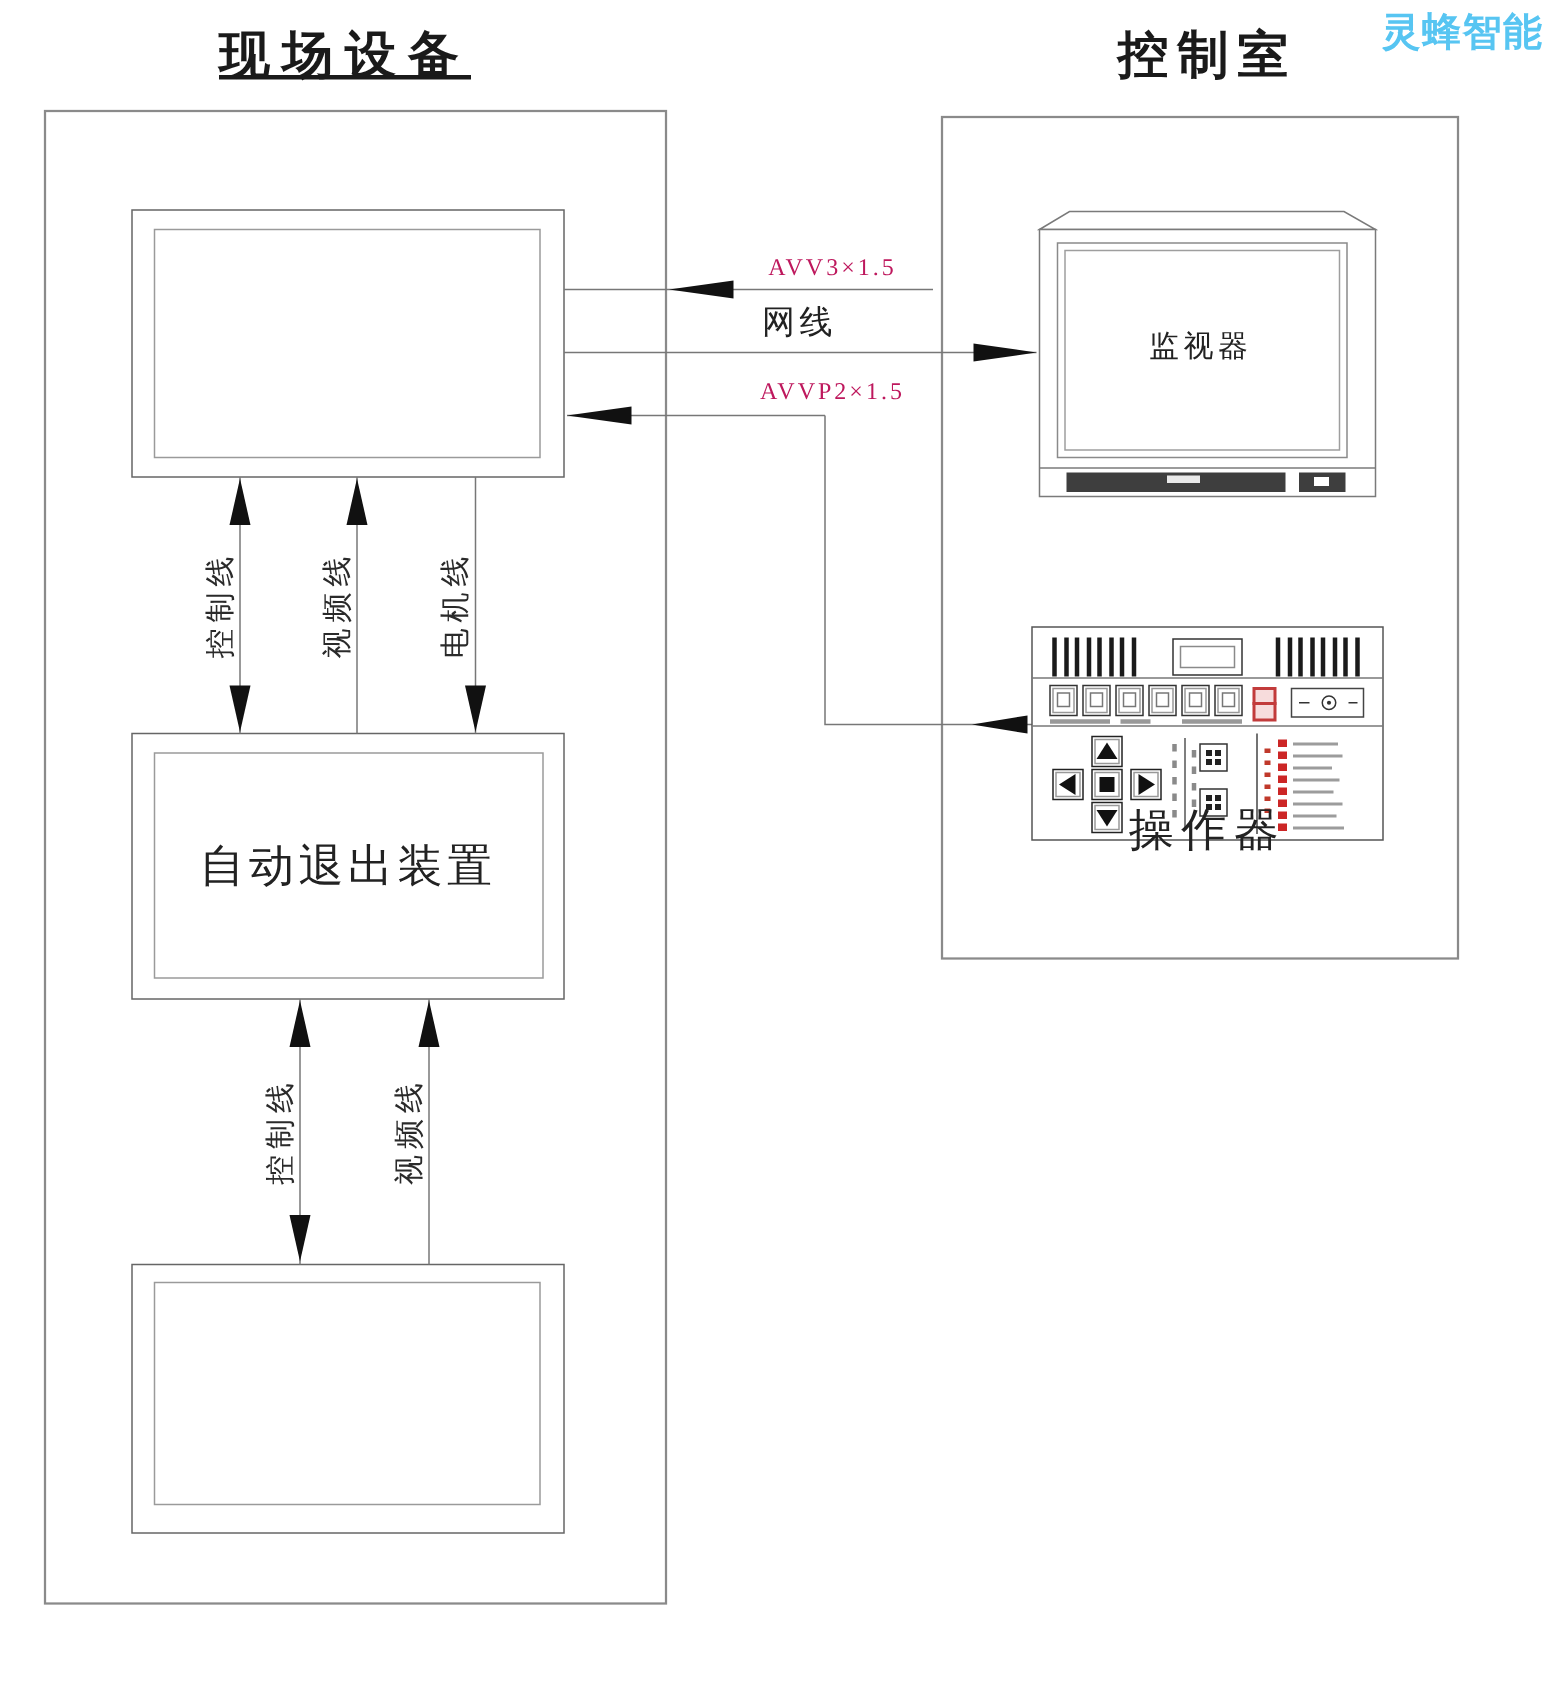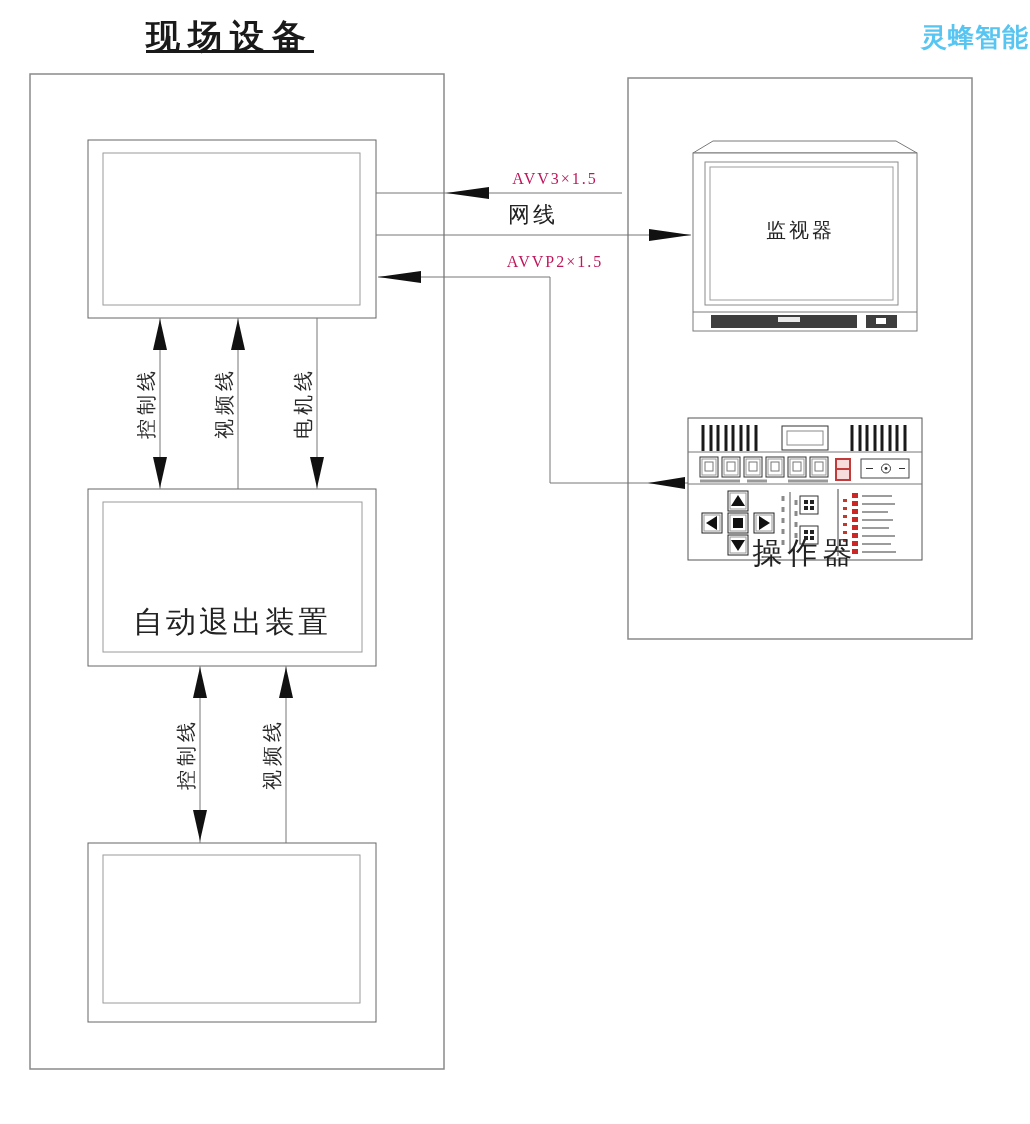--- a/index.html
+++ b/index.html
@@ -7,21 +7,21 @@
          font-family:"Liberation Serif","DejaVu Serif",serif;color:#1f1f1f;}
   #diagram-svg{position:absolute;left:0;top:0;}
   .txt{position:absolute;display:flex;align-items:center;justify-content:center;
        white-space:nowrap;color:#222;}
   .title{font-size:34px;font-weight:bold;letter-spacing:8px;color:#1a1a1a;}
   .devlabel{font-size:30px;letter-spacing:3px;}
   .vlabel{font-size:20px;letter-spacing:4px;transform:rotate(-90deg);color:#2a2a2a;}
   .linklabel{font-size:16px;letter-spacing:2px;color:#be185d;}
   .netlabel{font-size:22px;letter-spacing:3px;}
   .watermark{font-size:26px;font-weight:bold;letter-spacing:1px;
-             font-family:Liberation Sans, sans-serif;margin-top:16px;}
+             font-family:Liberation Sans, sans-serif;}
 </style>
 </head>
 <body>
 
 <div id="stage">
 
   <svg id="diagram-svg" width="1030" height="1124" viewBox="0 0 1030 1124">
 
     <rect x="30" y="74" width="414" height="995" fill="none" stroke="#8a8a8a" stroke-width="1.5"></rect>
     <rect x="628" y="78" width="344" height="561" fill="none" stroke="#8a8a8a" stroke-width="1.5"></rect>
@@ -191,22 +191,23 @@
         <rect x="852" y="541" width="6" height="5"></rect>
           <rect x="852" y="549" width="6" height="5"></rect>
       </g>
       <path stroke="#9c9c9c" stroke-width="2" d="M862 496h30M862 504h33M862 512h26M862 520h31M862 528h27M862 536h33M862 544h29M862 552h34"></path>
     </g>
   </svg>
 
   <div class="txt watermark" style="left:922px;top:6px;width:106px;height:30px;color:#57C5F2;">灵蜂智能</div>
 
   <div class="txt title" style="left:75px;top:16px;width:310px;height:42px;text-decoration:underline;">现场设备</div>
-
-  <div class="txt devlabel" style="left:88px;top:489px;width:288px;height:177px;margin-top:45px;">自动退出装置</div>
+  <div class="txt title" style="left:650px;top:16px;width:310px;height:42px;letter-spacing:6px;">控制室</div>
+
+  <div class="txt devlabel" style="left:88px;top:489px;width:288px;height:177px;">自动退出装置</div>
 
   <div class="txt devlabel" style="left:698px;top:163px;width:205px;height:135px;font-size:20px;">监视器</div>
   <div class="txt devlabel" style="left:688px;top:532px;width:234px;height:42px;letter-spacing:5px;">操作器</div>
 
   <div class="txt vlabel" style="left:91px;top:392px;width:110px;height:22px;">控制线</div>
   <div class="txt vlabel" style="left:169px;top:392px;width:110px;height:22px;">视频线</div>
   <div class="txt vlabel" style="left:248px;top:392px;width:110px;height:22px;">电机线</div>
   <div class="txt vlabel" style="left:131px;top:743px;width:110px;height:22px;">控制线</div>
   <div class="txt vlabel" style="left:217px;top:743px;width:110px;height:22px;">视频线</div>
 

